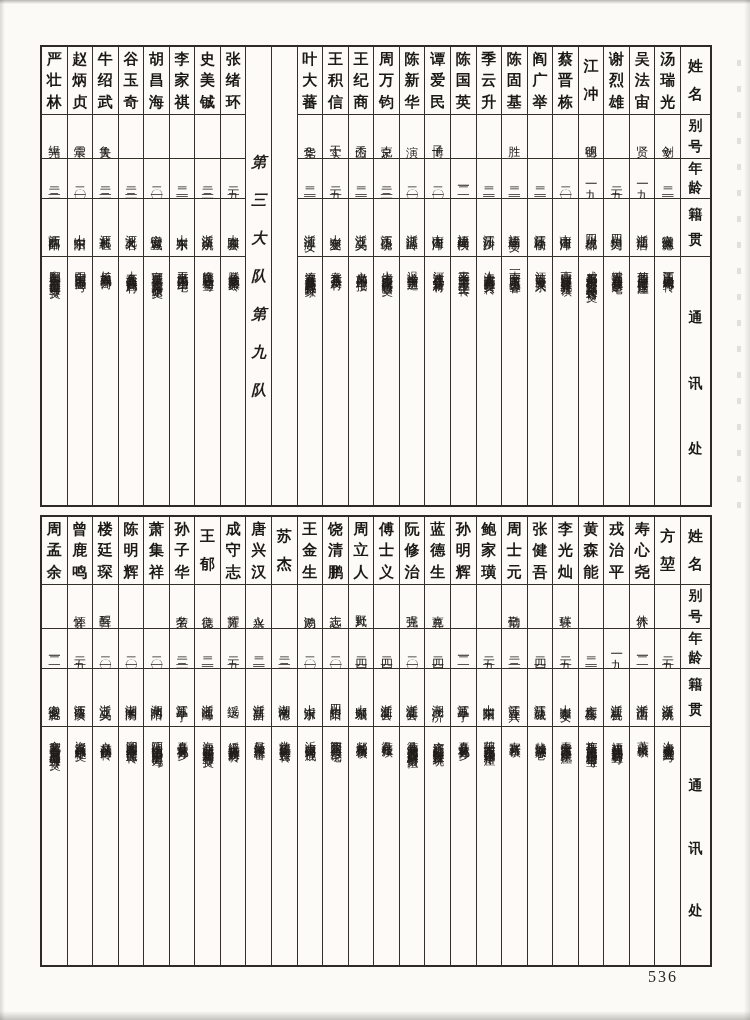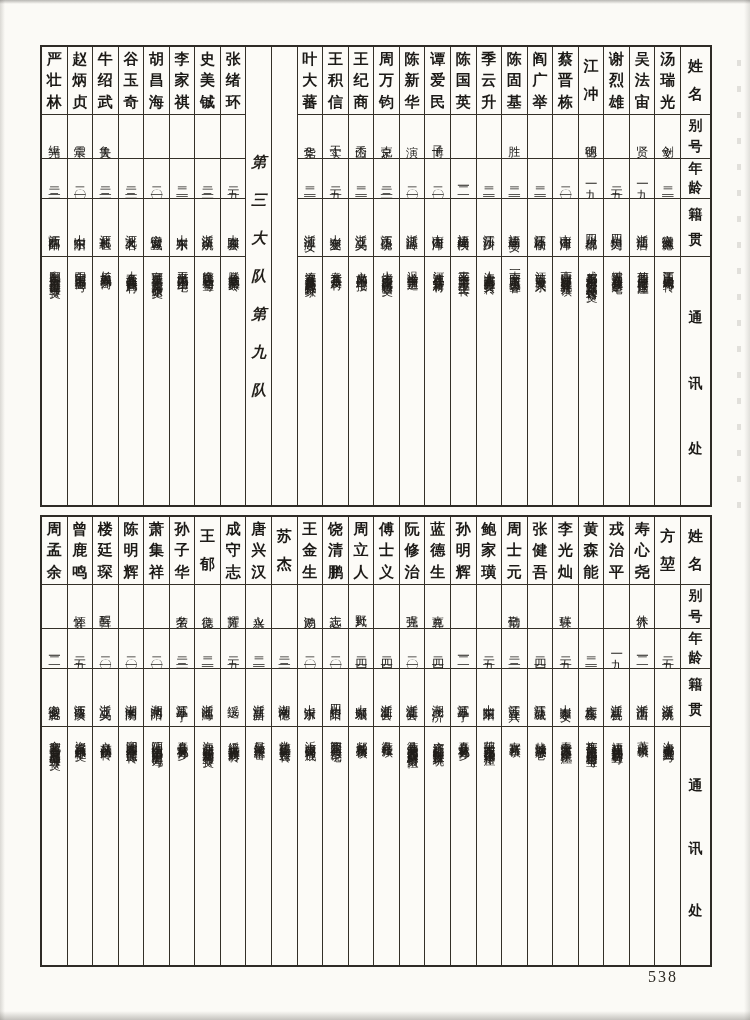--- a/index.html
+++ b/index.html
@@ -1158,16 +1158,16 @@
     <div class="cell origin">
             <span class="vt">安徽合肥</span>
           </div>
     <div class="cell addr">
             <span class="vt">合肥县西乡雷麻店周瑞昌宝号转交</span>
           </div>
   </div>
       </div>
   </div>
 
-  <div class="pagenum">538</div>
+  <div class="pagenum">536</div>
 
   <div class="edge-bottom"></div>
 </div>
 
 </body></html>

